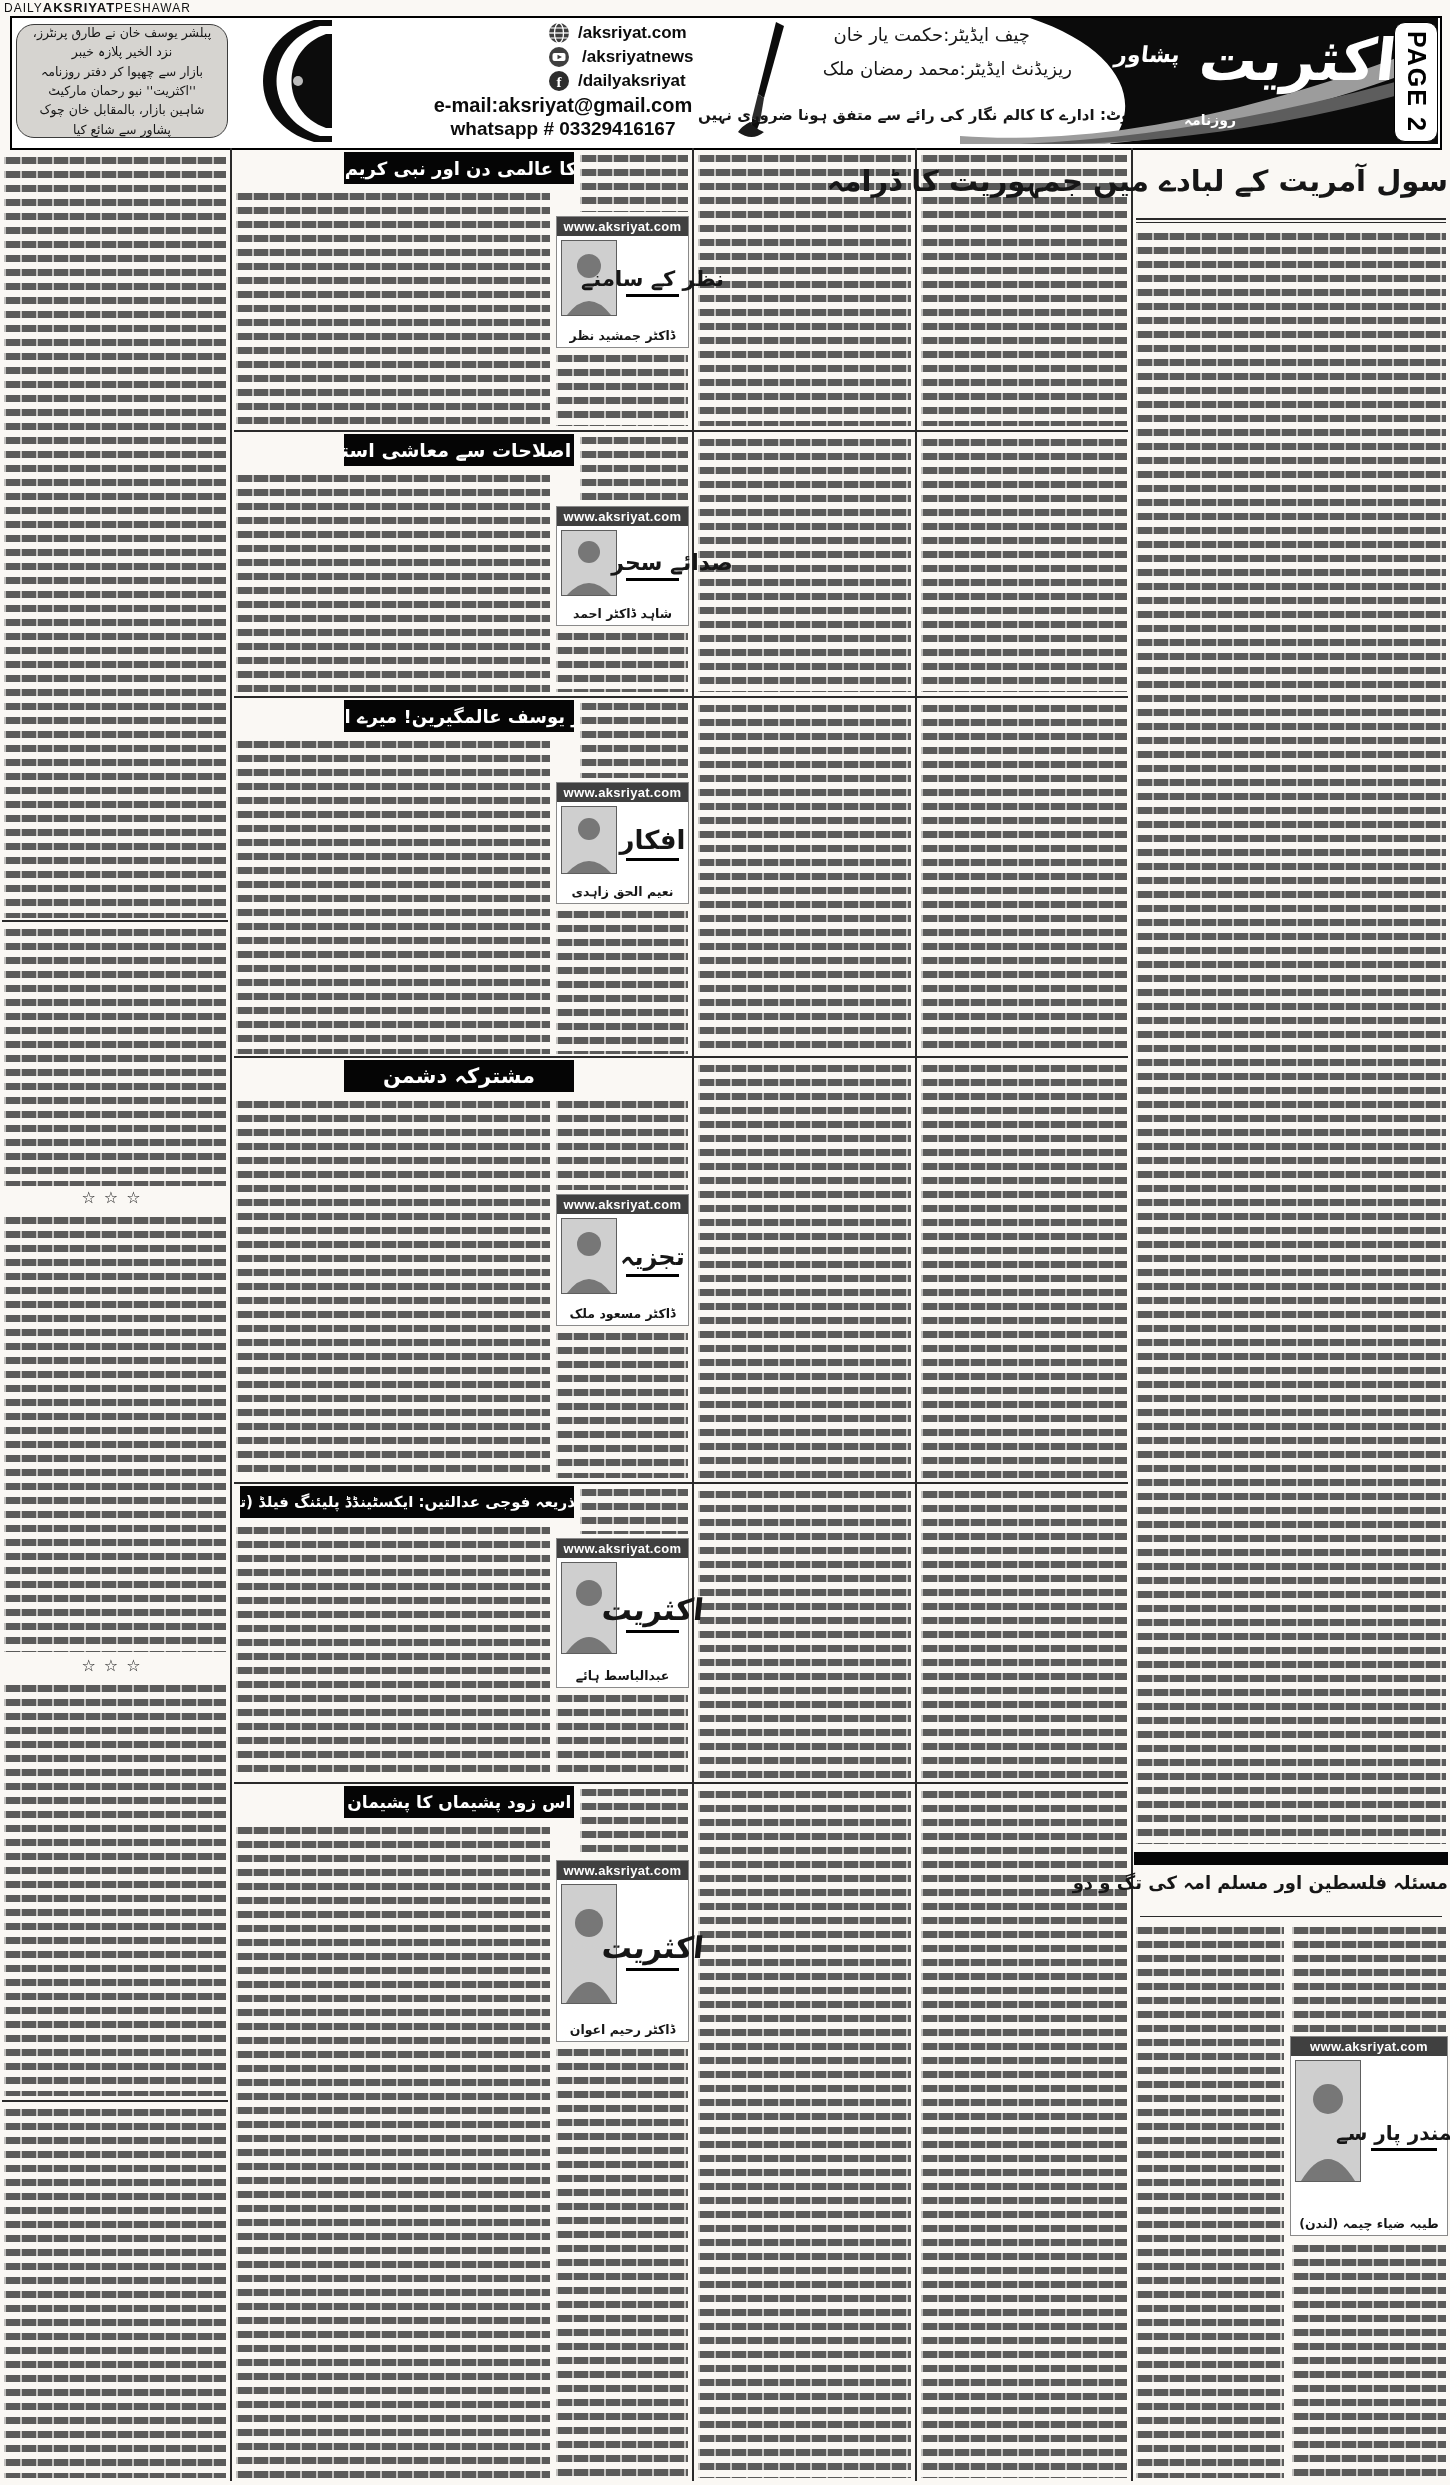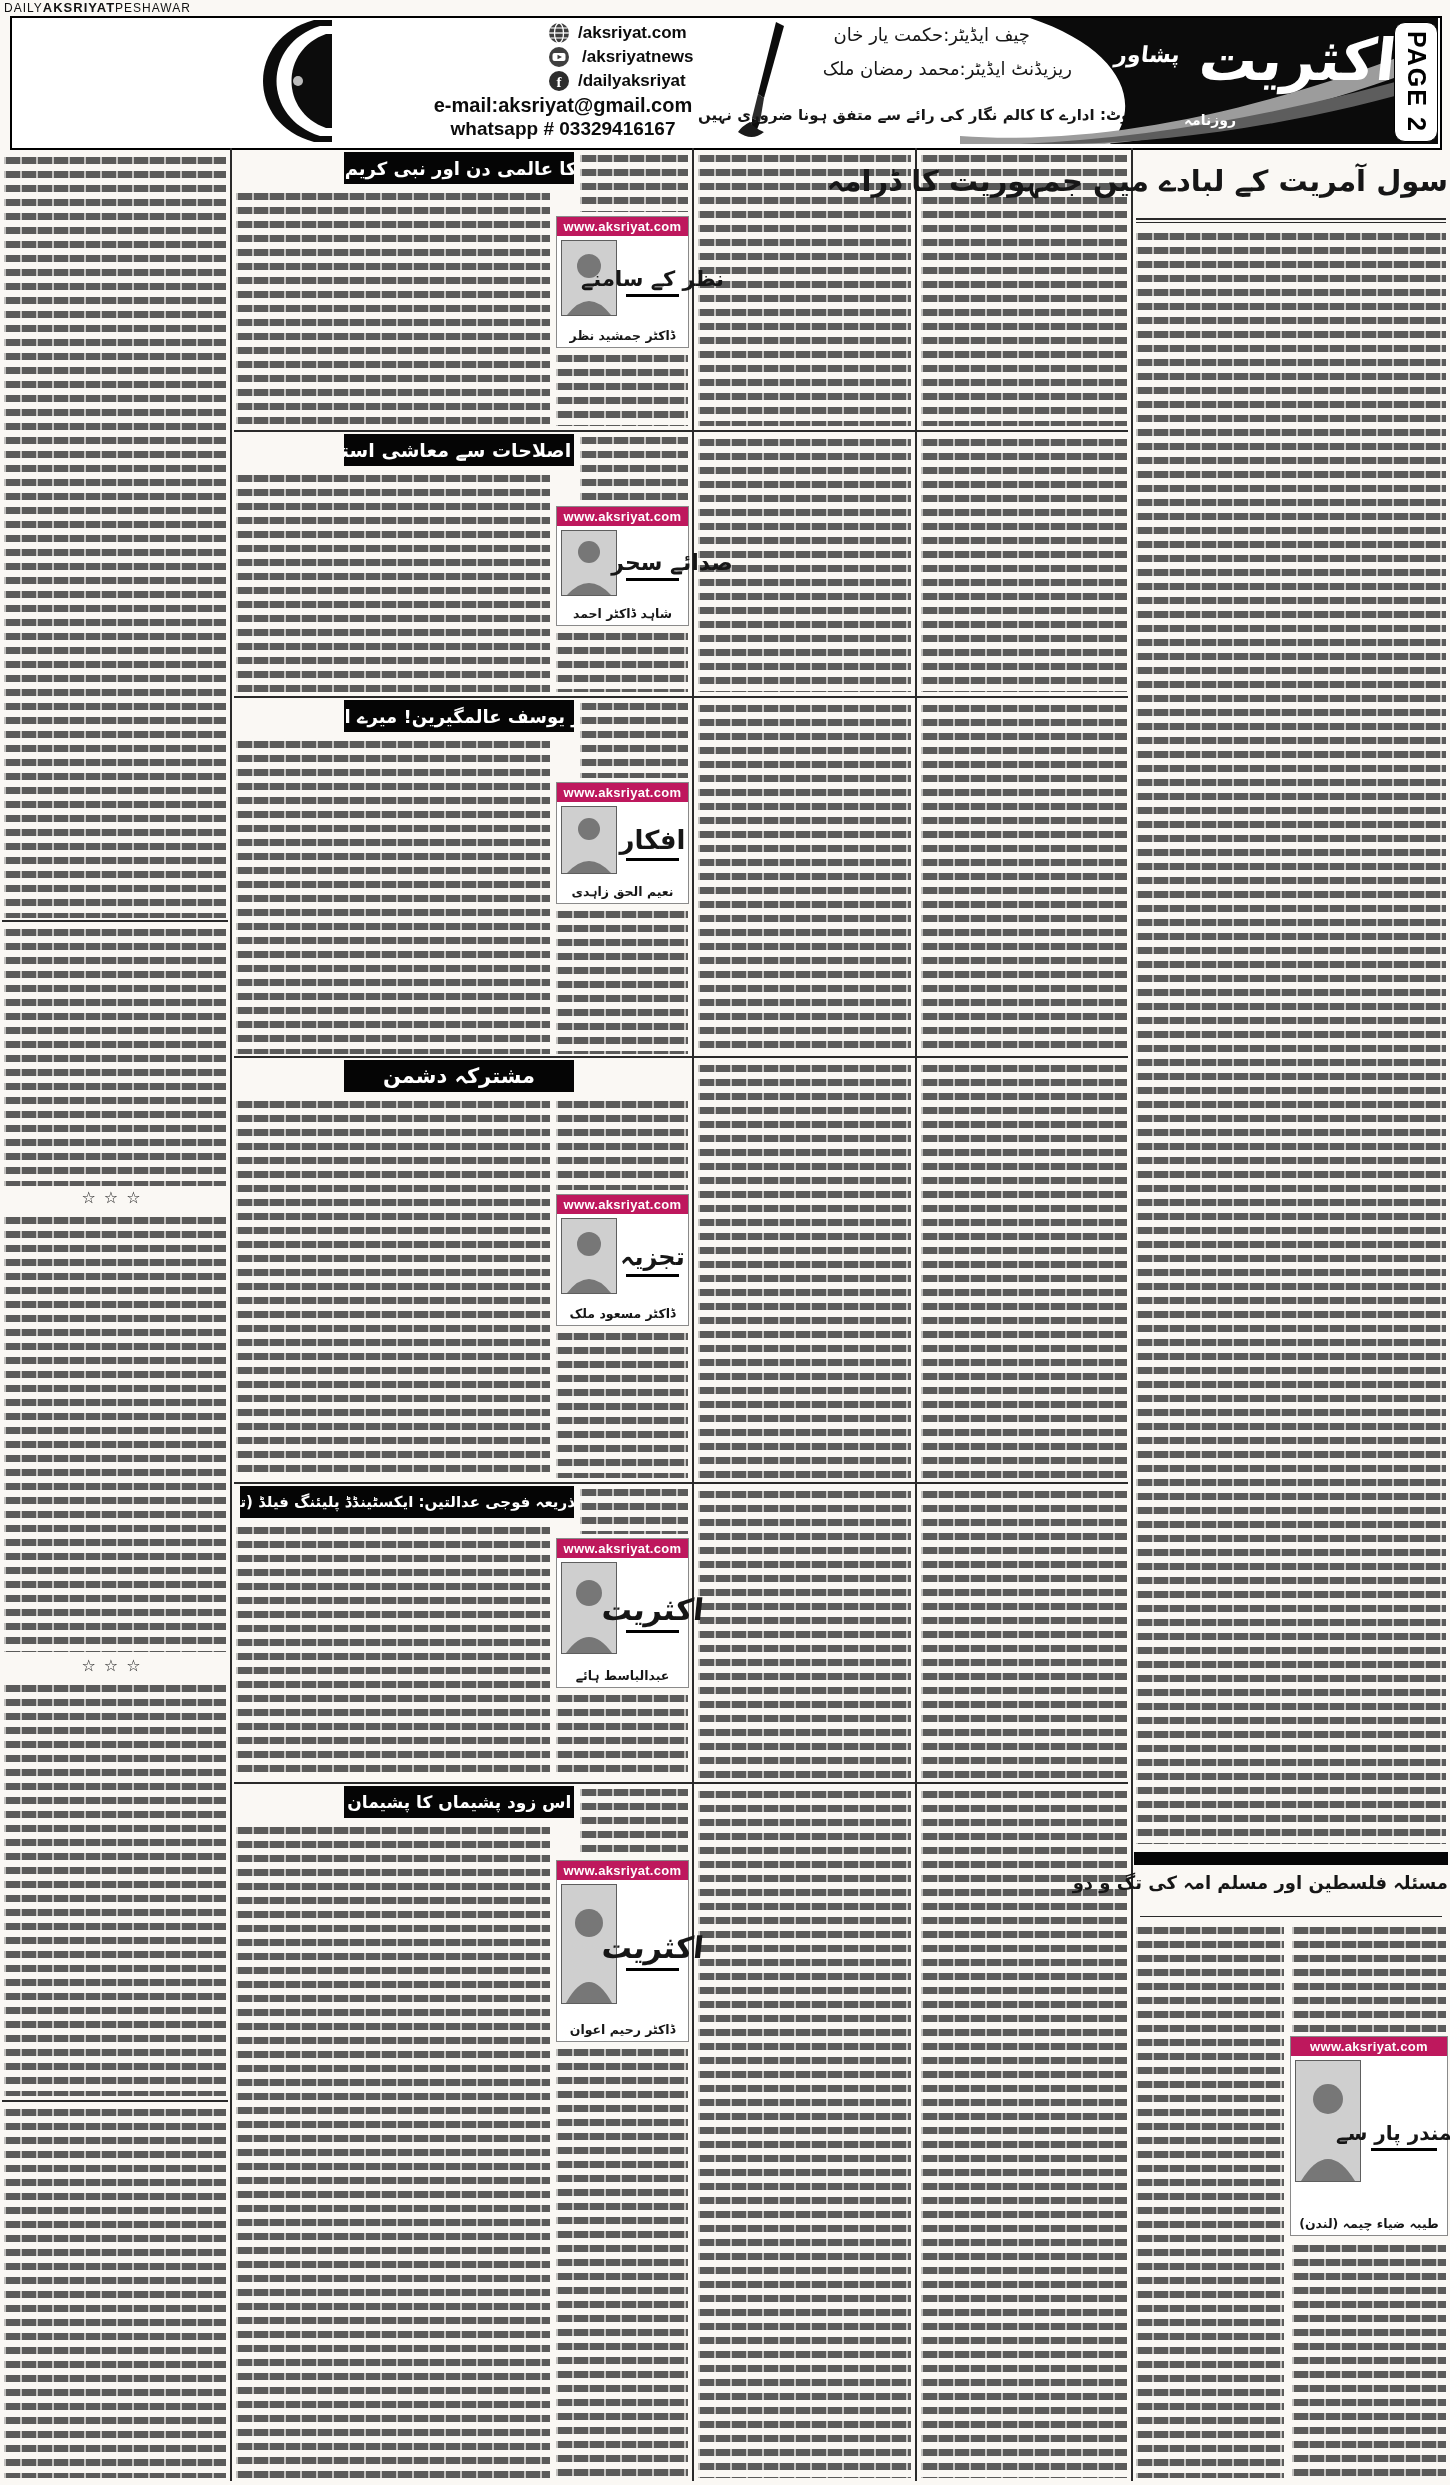--- a/index.html
+++ b/index.html
@@ -32,21 +32,21 @@
       repeating-linear-gradient(90deg, rgba(250,248,244,.65) 0 2px, rgba(250,248,244,0) 2px 16px),
       repeating-linear-gradient(180deg, rgba(0,0,0,0) 0 3px, #343434 3px 10px, rgba(0,0,0,0) 10px 14px);
      opacity:.8;}
   
   .tbar{background:#050505;color:#fff;display:flex;align-items:center;justify-content:center;
         font-weight:bold;direction:rtl;white-space:nowrap;overflow:hidden;}
   
   .headline{font-weight:bold;text-align:center;direction:rtl;white-space:nowrap;}
   
   .card{background:#fff;border:1px solid #8a8a8a;box-sizing:border-box;display:flex;flex-direction:column;}
-  .card .web{background:#be185d;color:#fff;font-family:"Liberation Sans",sans-serif;font-weight:bold;
+  .card .web{background:#404040;color:#fff;font-family:"Liberation Sans",sans-serif;font-weight:bold;
              font-size:13px;text-align:center;padding:2px 0;letter-spacing:.3px;white-space:nowrap;}
   .card .body{flex:1;display:flex;flex-direction:row;gap:4px;padding:4px;align-items:stretch;}
   .photo{border:1px solid #5e5e5e;background:#d9d9d9;flex:0 0 auto;}
   .cnwrap{flex:1;display:flex;flex-direction:column;align-items:center;justify-content:center;direction:rtl;min-width:0;}
   .cn{font-weight:bold;white-space:nowrap;}
   .cnrule{width:85%;height:3px;background:#000;margin-top:3px;}
   .card .author{font-weight:bold;font-size:12.5px;text-align:center;direction:rtl;
                 padding:1px 2px 4px;white-space:nowrap;overflow:hidden;}
   .stars{text-align:center;font-size:16px;letter-spacing:8px;color:#222;}
   .blackbar{background:#050505;}
@@ -55,20 +55,25 @@
 <body>
 
 <div class="page">
 
   <div class="abs masthead" style="left:4px;top:0;">
     <span>DAILY</span><b>AKSRIYAT</b><span>PESHAWAR</span>
   </div>
 
   <div class="abs headbox" style="left:10px;top:16px;width:1428px;height:130px;"></div>
 
+  <div class="abs pubbox" style="left:16px;top:24px;width:212px;height:114px;">
+    <div>پبلشر یوسف خان نے طارق پرنٹرز، نزد الخیر پلازہ خیبر</div>
+    <div>بازار سے چھپوا کر دفتر روزنامہ ''اکثریت'' نیو رحمان مارکیٹ</div>
+    <div>شاہین بازار، بالمقابل خان چوک پشاور سے شائع کیا</div>
+  </div>
 
   <svg class="abs" style="left:228px;top:20px;" width="104" height="122" viewBox="0 0 104 122">
     <path d="M86 0 C18 18 18 104 86 122 L104 122 L104 0 Z" fill="#0c0c0c"></path>
     <path d="M92 6 C34 24 34 98 92 116 L104 116 L104 6 Z" fill="#ffffff"></path>
     <path d="M98 14 C52 30 52 92 98 108 L104 108 L104 14 Z" fill="#0c0c0c"></path>
     <circle cx="70" cy="61" r="5" fill="#bbb"></circle>
   </svg>
 
   <div class="abs socialrow" style="left:548px;top:22px;">
     <svg width="22" height="22" viewBox="0 0 22 22">

